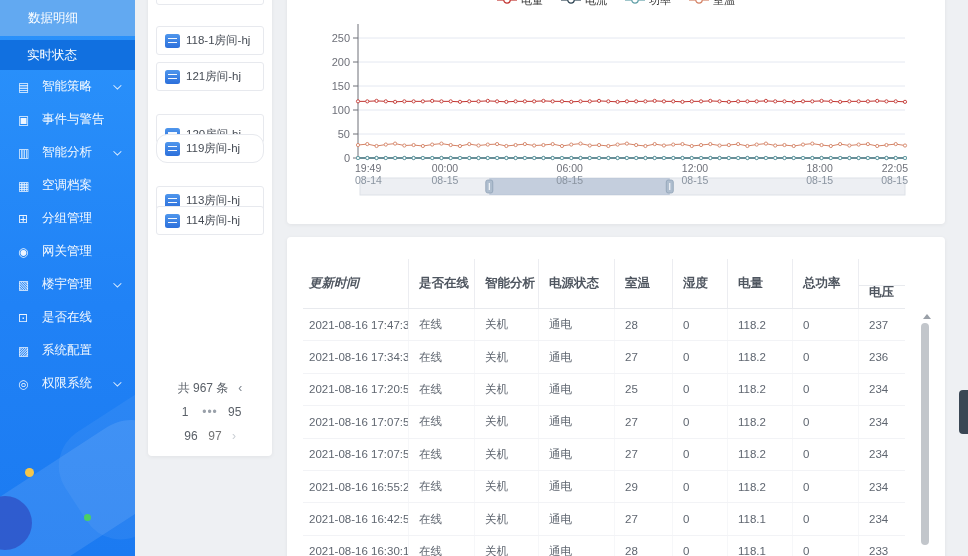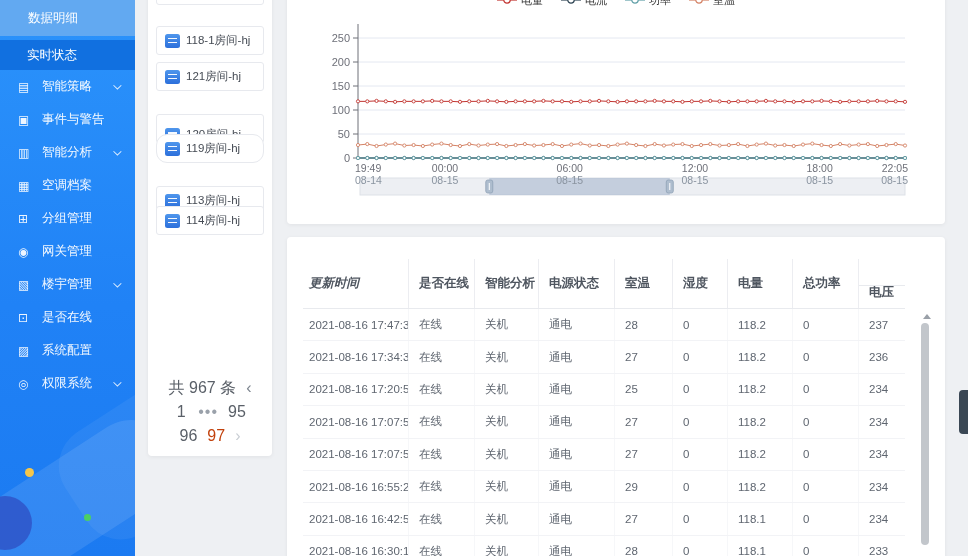--- a/index.html
+++ b/index.html
@@ -34,24 +34,24 @@
   #room-card { position:absolute; left:148px; top:-10px; width:124px; height:466px;
     background:#fff; border-radius:4px; box-shadow:0 1px 4px rgba(0,0,0,.06); overflow:hidden; }
   .room-item { position:absolute; left:8px; width:108px; height:29px; border:1px solid #e7e9ee;
     border-radius:3px; display:flex; align-items:center; padding-left:8px; cursor:pointer; background:#fff; }
   .room-item .ac { width:15px; height:14px; border-radius:2.5px;
     background:linear-gradient(180deg,#4f96ec,#2c6fdb); position:relative; flex:none; }
   .room-item .ac i { position:absolute; left:3px; right:3px; height:1.5px; background:rgba(255,255,255,.95); }
   .room-item .ac i.l1 { top:4px; } .room-item .ac i.l2 { top:8px; }
   .room-item span.lbl { font-size:11.5px; color:#454b54; margin-left:6px; white-space:nowrap; }
   #pager { position:absolute; left:0; top:386px; width:124px; text-align:center;
-    font-size:16px; color:#5a6068; }
+    font-size:12px; color:#5a6068; }
   #pager .row { height:24px; line-height:24px; display:flex; justify-content:center; gap:10px; }
   #pager .pg { cursor:pointer; min-width:14px; }
-  #pager .cur { color:#c2410c; }
+  #pager .cur { color:#737373; }
   #pager .dots { color:#9aa1aa; letter-spacing:1px; }
   #pager .nav { color:#7d858f; cursor:pointer; }
   #pager .nav.dis { color:#c9ced4; }
 
   
   #chart-card { position:absolute; left:287px; top:-14px; width:658px; height:238px;
     background:#fff; border-radius:4px; box-shadow:0 1px 4px rgba(0,0,0,.06); overflow:hidden; }
   #legend { position:absolute; left:0; top:6px; width:658px; height:16px;
     display:flex; justify-content:center; align-items:center; gap:18px; }
   .lg-item { display:flex; align-items:center; gap:4px; font-size:11px; color:#333; cursor:pointer; }

